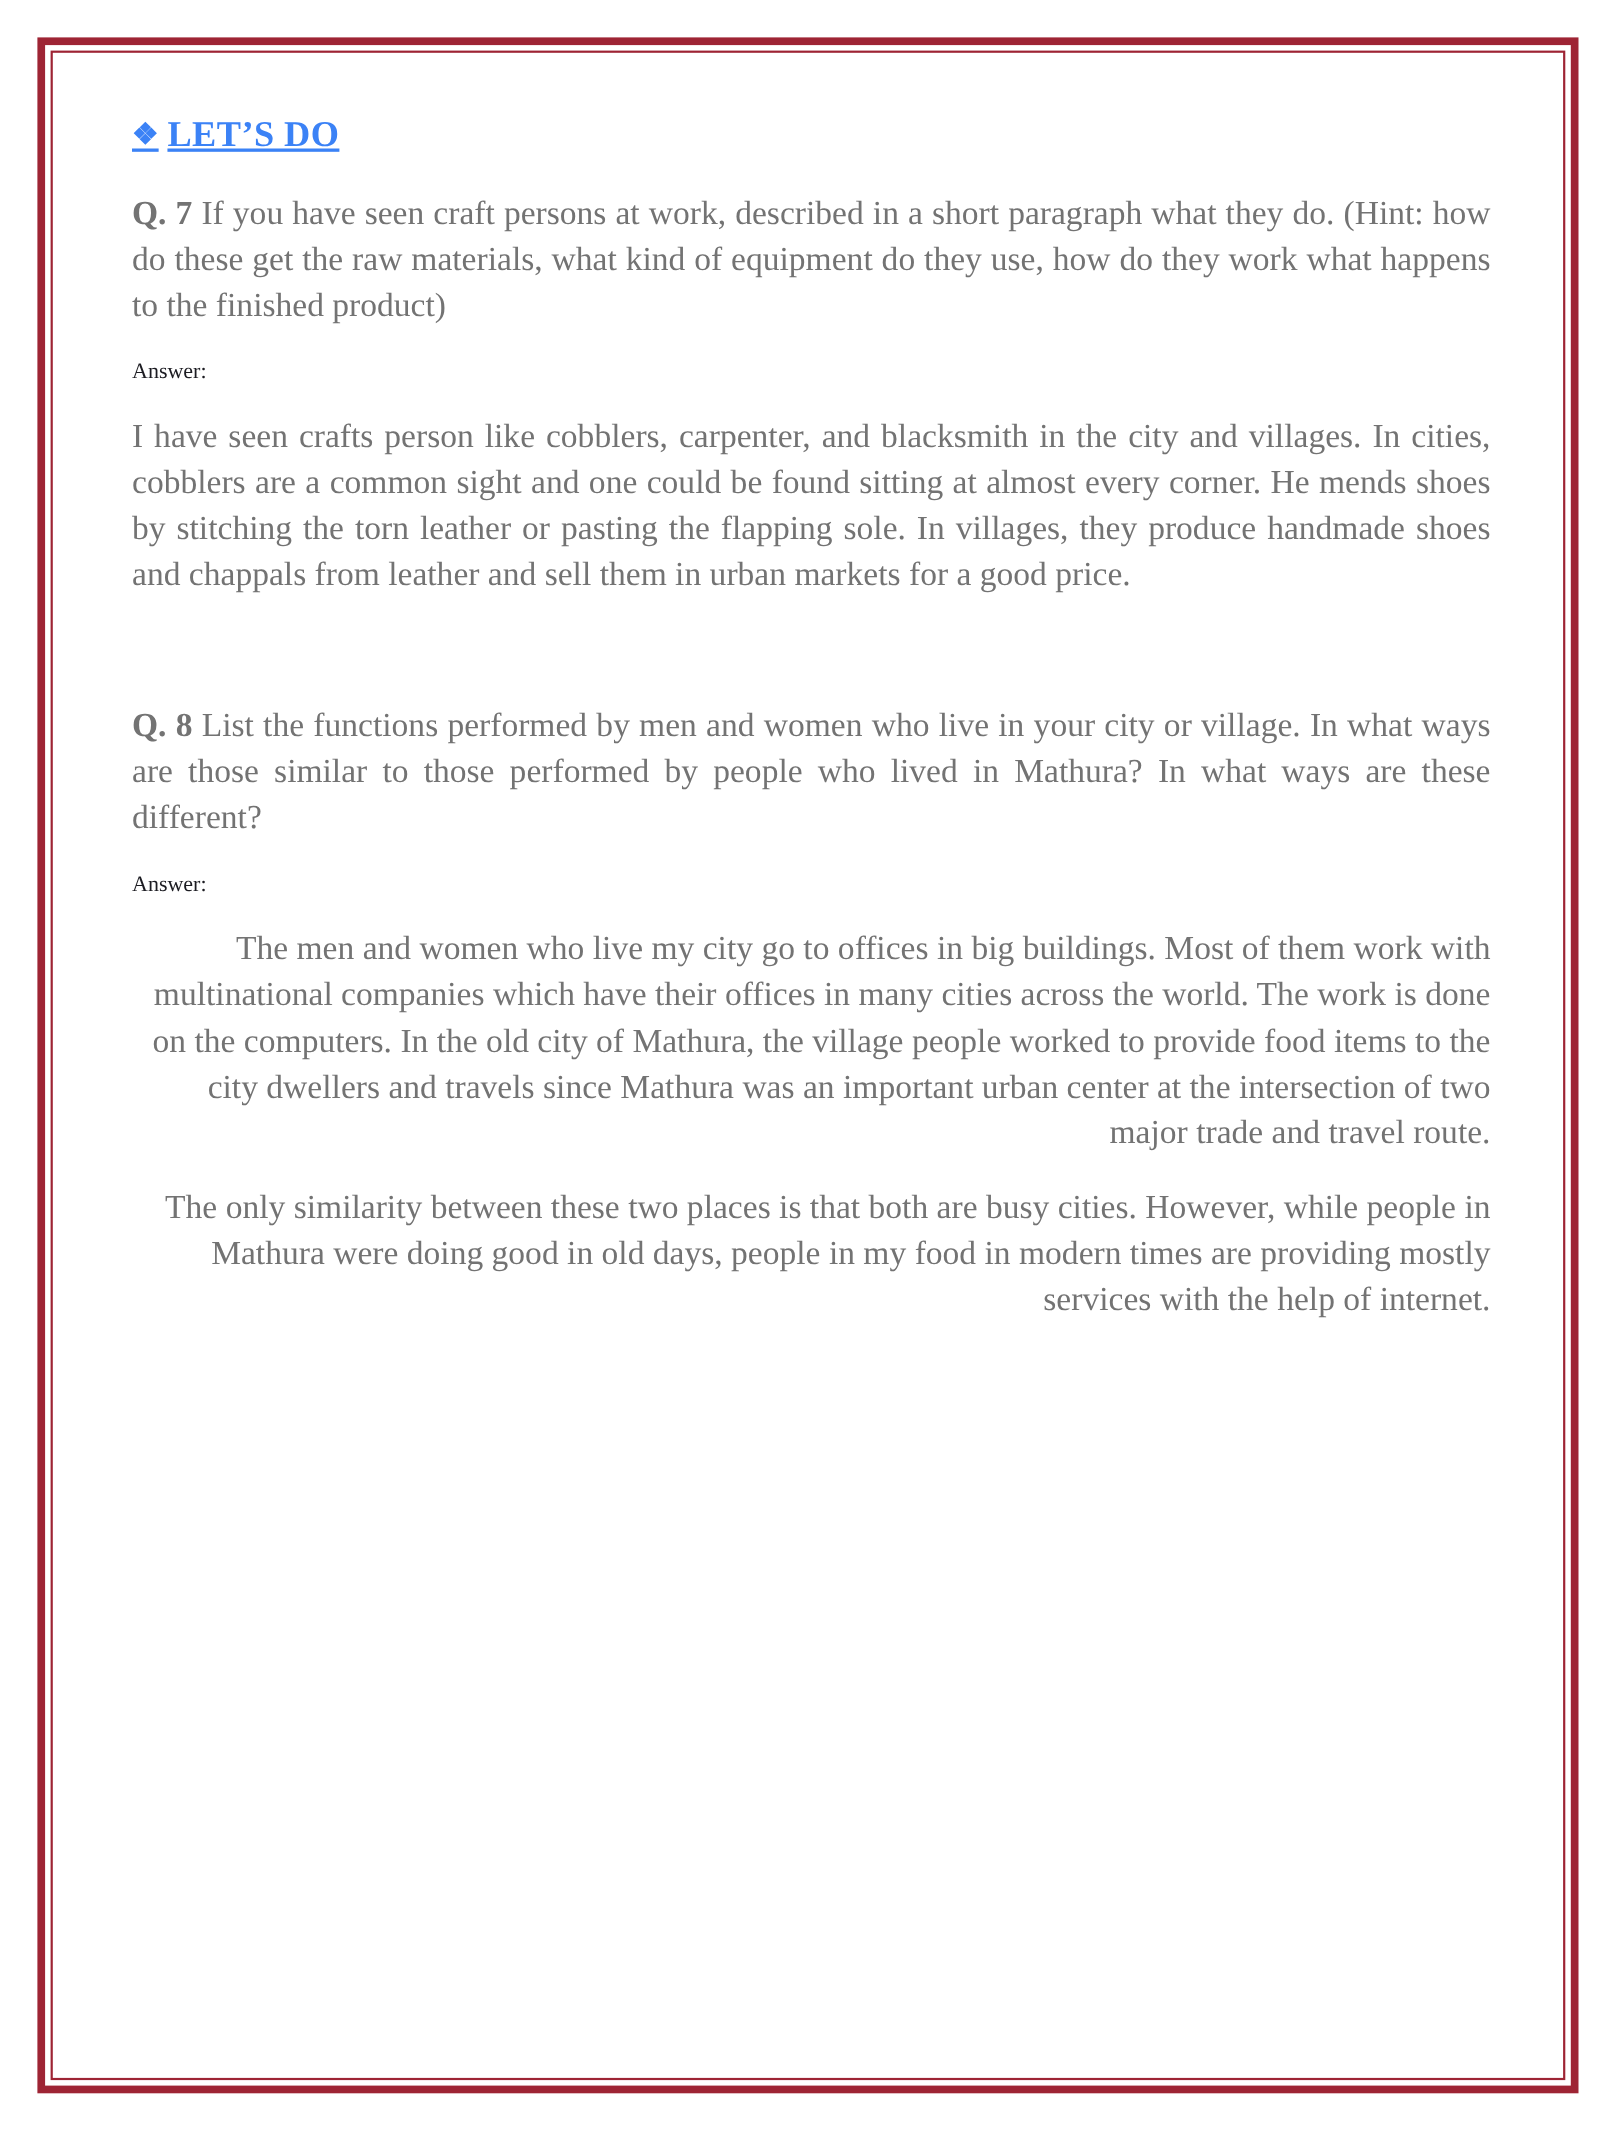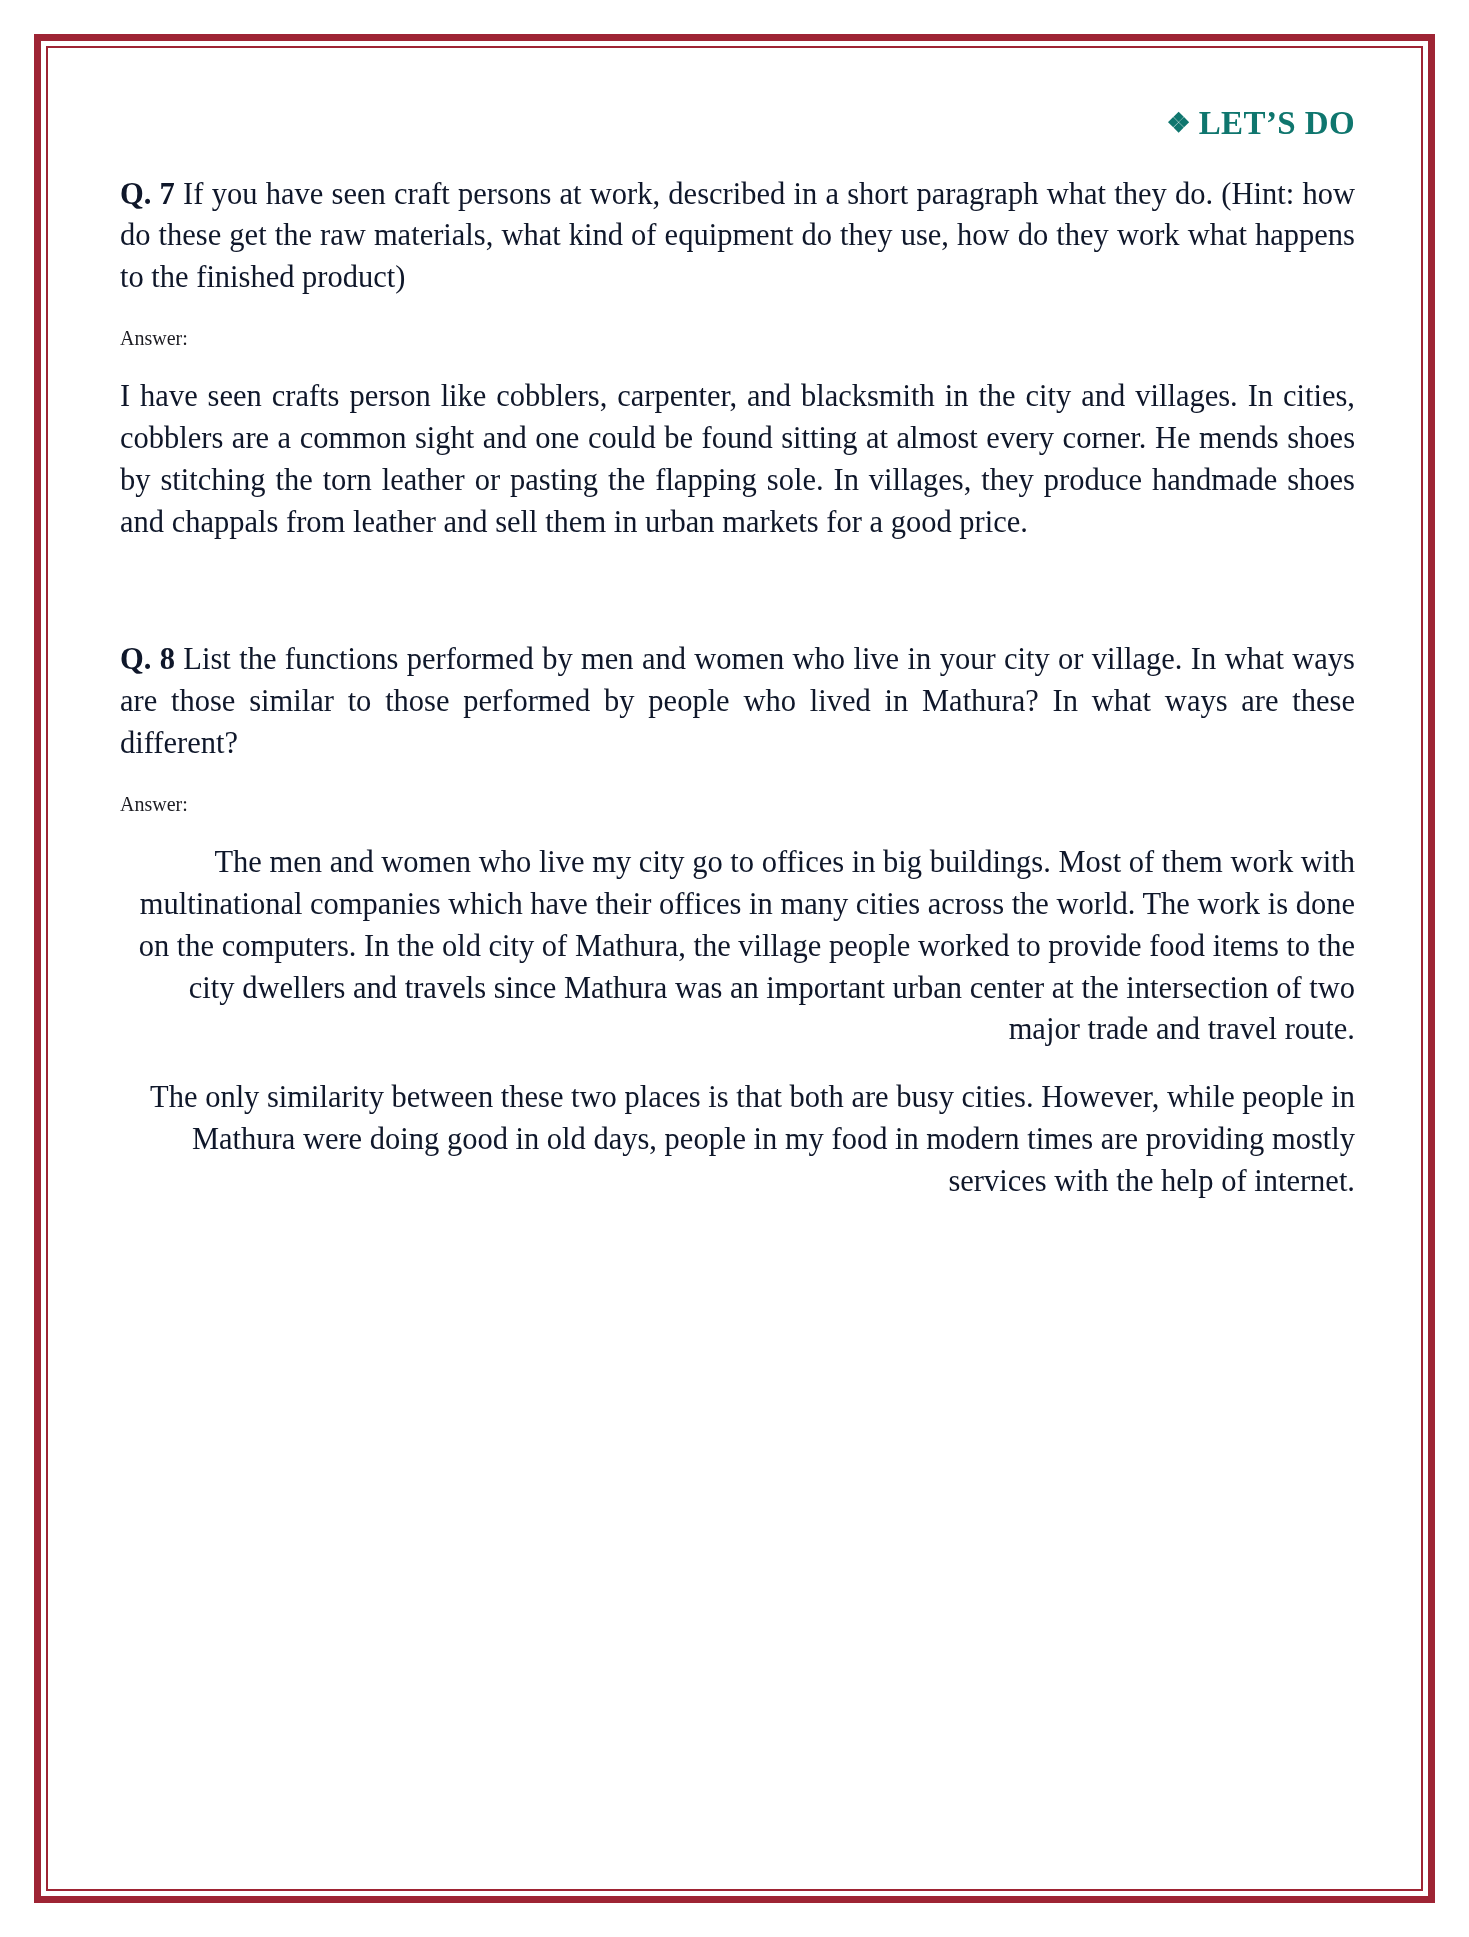--- a/index.html
+++ b/index.html
@@ -44,44 +44,45 @@
   
   .content {
     box-sizing: border-box;
     width: 100%;
     height: 100%;
     padding: 56px 66px 40px 72px;
     overflow: hidden;
   }
 
   .doc-title {
-    text-align: right;
+    text-align: left;
     font-weight: bold;
     font-size: 33px;
     letter-spacing: 0.4px;
     margin: 0 0 30px 0;
     line-height: 1.2;
-    color: #0f766e;
+    color: #3b82f6;
+    text-decoration: underline;
   }
   .doc-title .bullet {
     font-size: 27px;
     vertical-align: 2px;
     margin-right: 8px;
     letter-spacing: 0;
   }
 
   .q-block {
     margin: 0 0 6px 0;
   }
 
   p.para {
     margin: 0 0 26px 0;
     font-size: 30.5px;
     line-height: 1.37;
-    color: #0f172a;
+    color: #737373;
   }
   p.justify {
     text-align: justify;
     text-justify: inter-word;
   }
   p.left {
     text-align: right;
   }
   .qnum {
     font-weight: bold;

